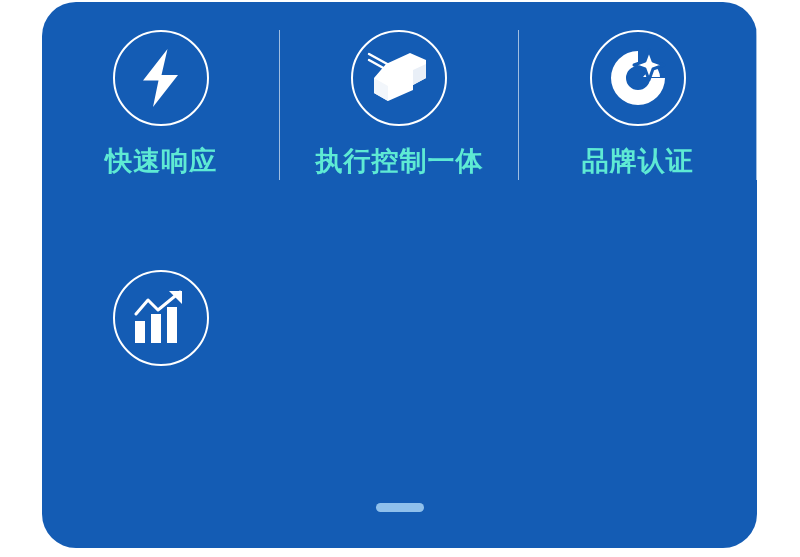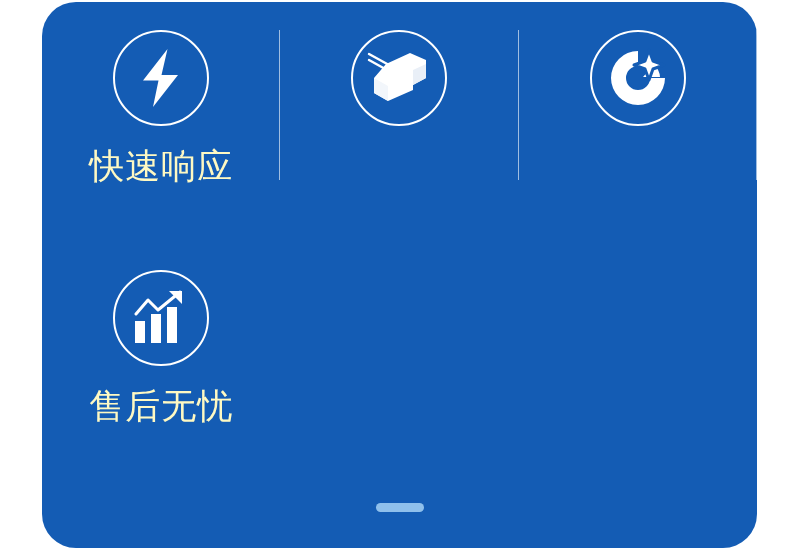--- a/index.html
+++ b/index.html
@@ -77,23 +77,23 @@
     justify-content: center;
     box-sizing: border-box;
   }
 
   .icon-circle svg {
     display: block;
   }
 
   .feature-label {
     margin-top: 22px;
-    color: #fef9c3;
-    font-size: 35px;
-    font-weight: normal;
+    color: #5eead4;
+    font-size: 27px;
+    font-weight: bold;
     letter-spacing: 1px;
     line-height: 1;
     white-space: nowrap;
   }
 
   
   #page-indicator {
     position: absolute;
     left: 50%;
     transform: translateX(-50%);
@@ -127,47 +127,48 @@
           <svg width="66" height="60" viewBox="0 0 66 60" aria-hidden="true">
             <g fill="none" stroke="#ffffff" stroke-width="2.4" stroke-linecap="round">
               <line x1="3" y1="6" x2="23" y2="17"></line>
               <line x1="3" y1="12" x2="21" y2="22"></line>
             </g>
             <path d="M20 16 L44 5 L60 12 L60 30 L47 37 L47 42 L22 53 L8 45 L8 30 Z" fill="#ffffff"></path>
             <path d="M47 22 L60 16 L60 30 L47 37 Z" fill="#e9eff7"></path>
             <path d="M8 30 L22 38 L22 53 L8 45 Z" fill="#f2f6fb"></path>
           </svg>
         </div>
+        <div class="feature-label">执行控制一体</div>
       </div>
 
 
       <div class="feature-cell has-divider">
         <div class="icon-circle">
           <svg width="60" height="60" viewBox="0 0 60 60" aria-hidden="true">
             <path d="M30 3 A27 27 0 1 0 57 30 L42 30 A12 12 0 1 1 30 18 Z" fill="#ffffff"></path>
             <path d="M35 29 L52 29 A17 17 0 0 0 46 17 Z" fill="#ffffff"></path>
             <path d="M41 2 L45 13 L56 17 L45 21 L41 32 L37 21 L26 17 L37 13 Z" fill="#ffffff" stroke="#145cb4" stroke-width="3" stroke-linejoin="round"></path>
           </svg>
         </div>
+        <div class="feature-label">品牌认证</div>
       </div>
 
 
       <div class="feature-cell">
         <div class="icon-circle">
           <svg width="58" height="56" viewBox="0 0 58 56" aria-hidden="true">
             <g fill="#ffffff">
               <rect x="3" y="31" width="10" height="22"></rect>
               <rect x="19" y="24" width="10" height="29"></rect>
               <rect x="35" y="17" width="10" height="36"></rect>
             </g>
             <polyline points="4,24 16,10 26,20 48,2" fill="none" stroke="#ffffff" stroke-width="3" stroke-linecap="round" stroke-linejoin="round"></polyline>
             <path d="M37 1 L50 1 L50 14 Z" fill="#ffffff"></path>
           </svg>
         </div>
-        <div class="feature-label">售后无忧</div>
       </div>
 
     </div>
 
     <div id="page-indicator"></div>
 
   </div>
 
 </div>
 

